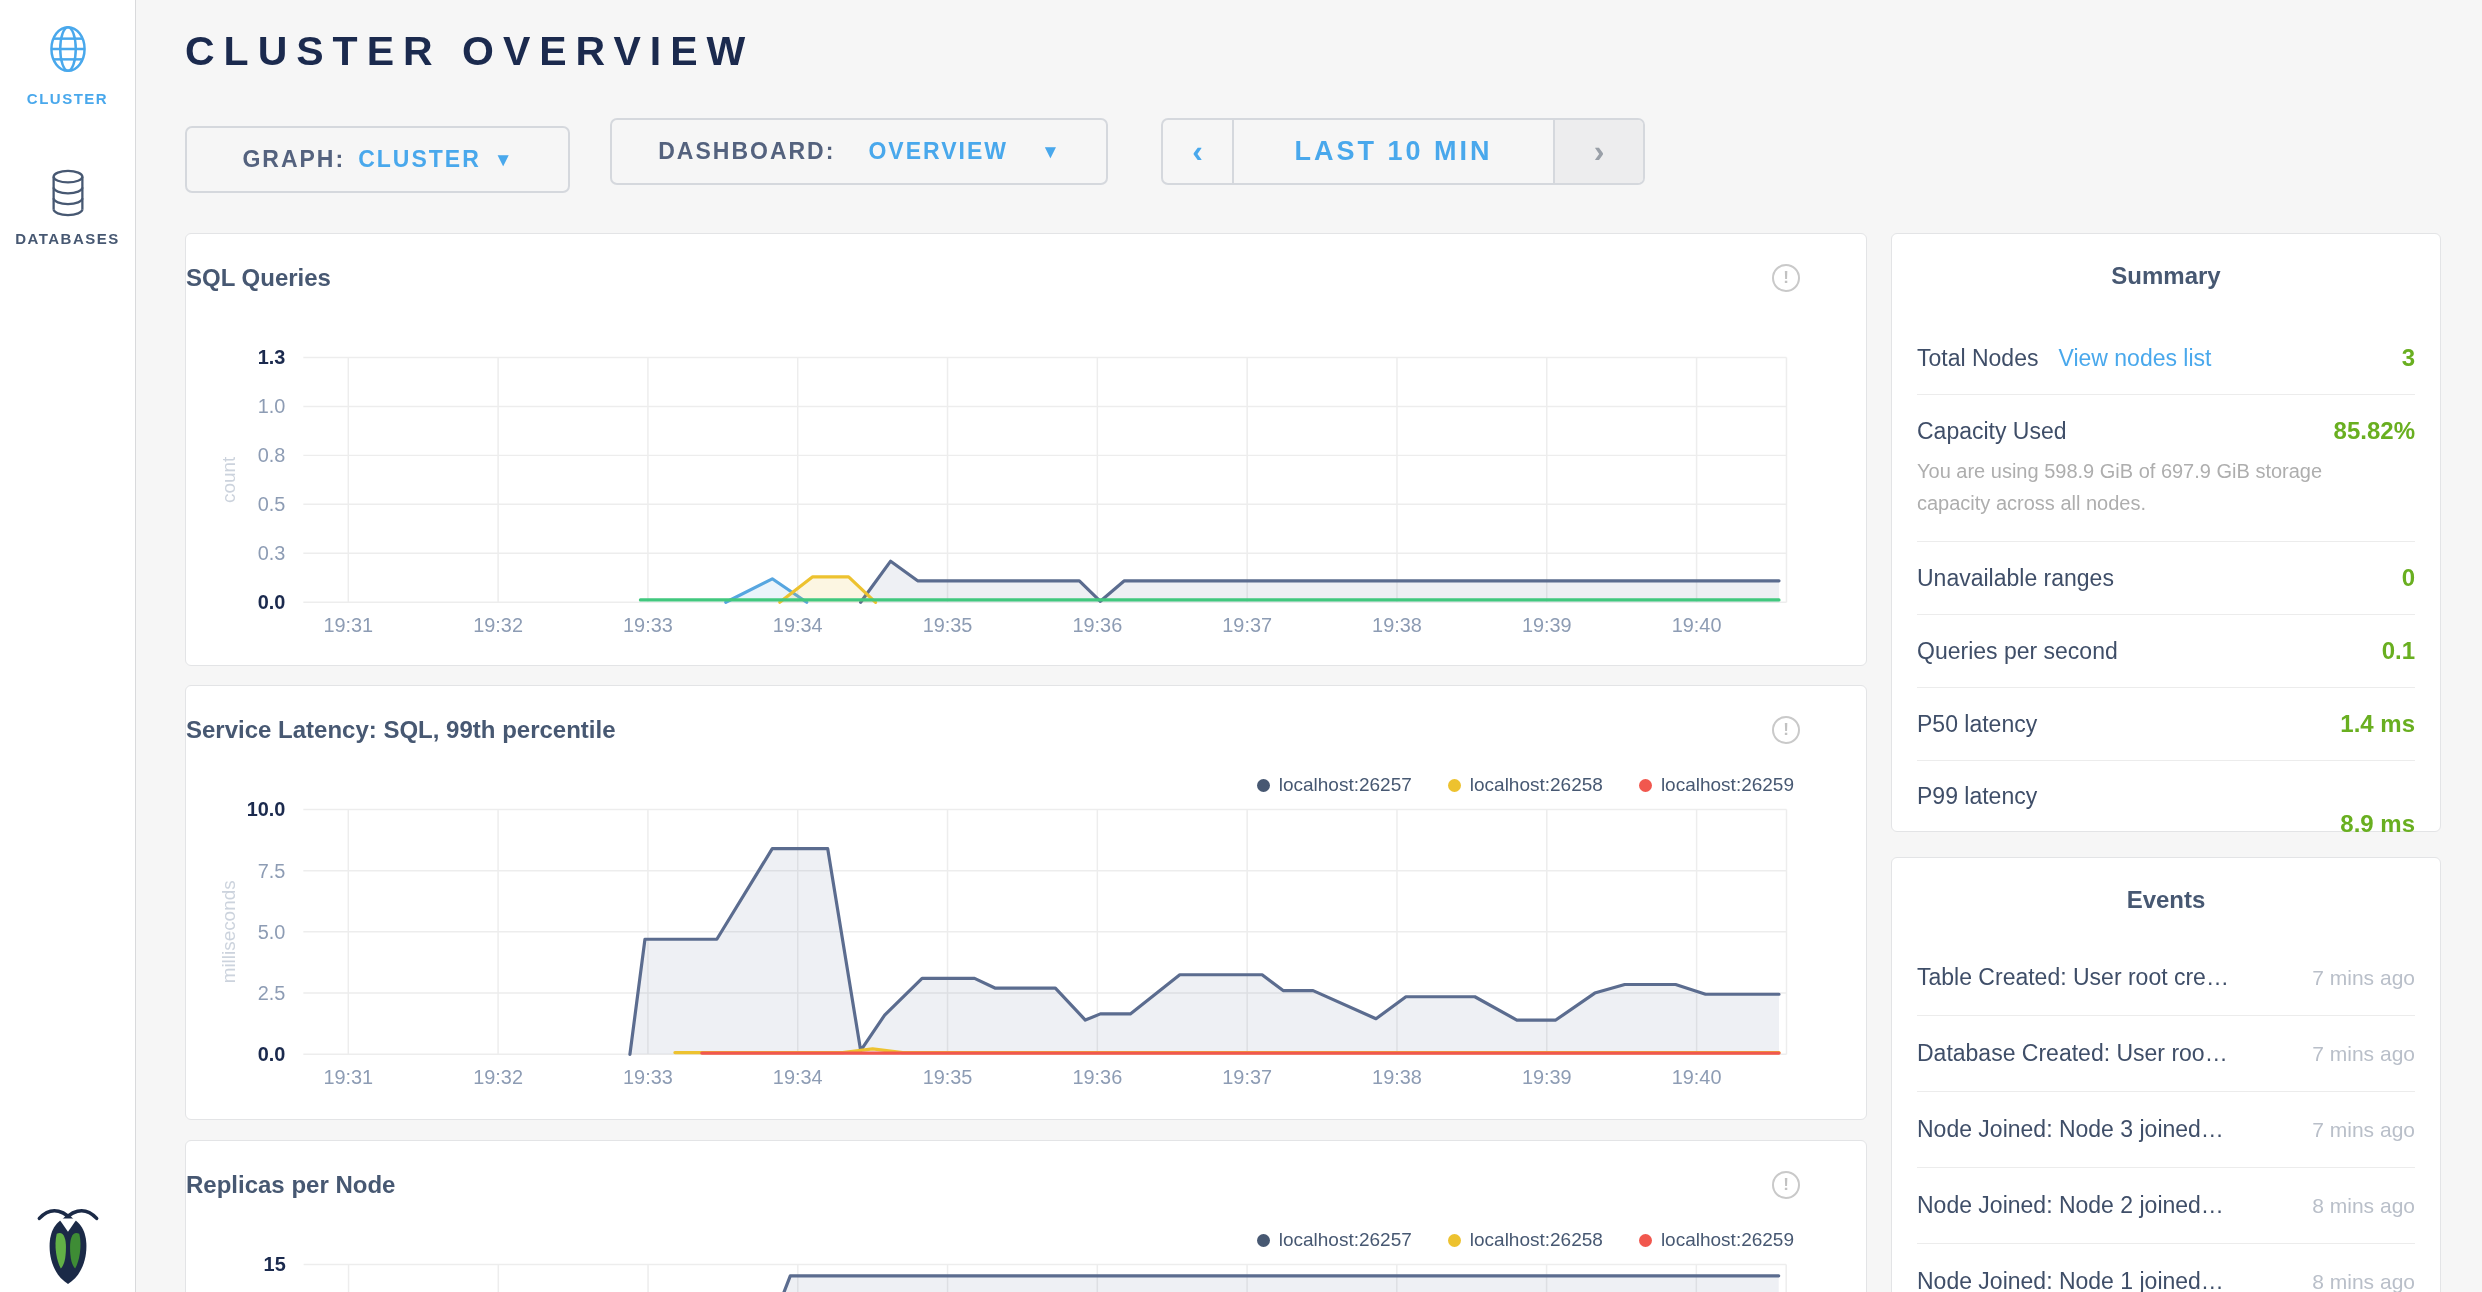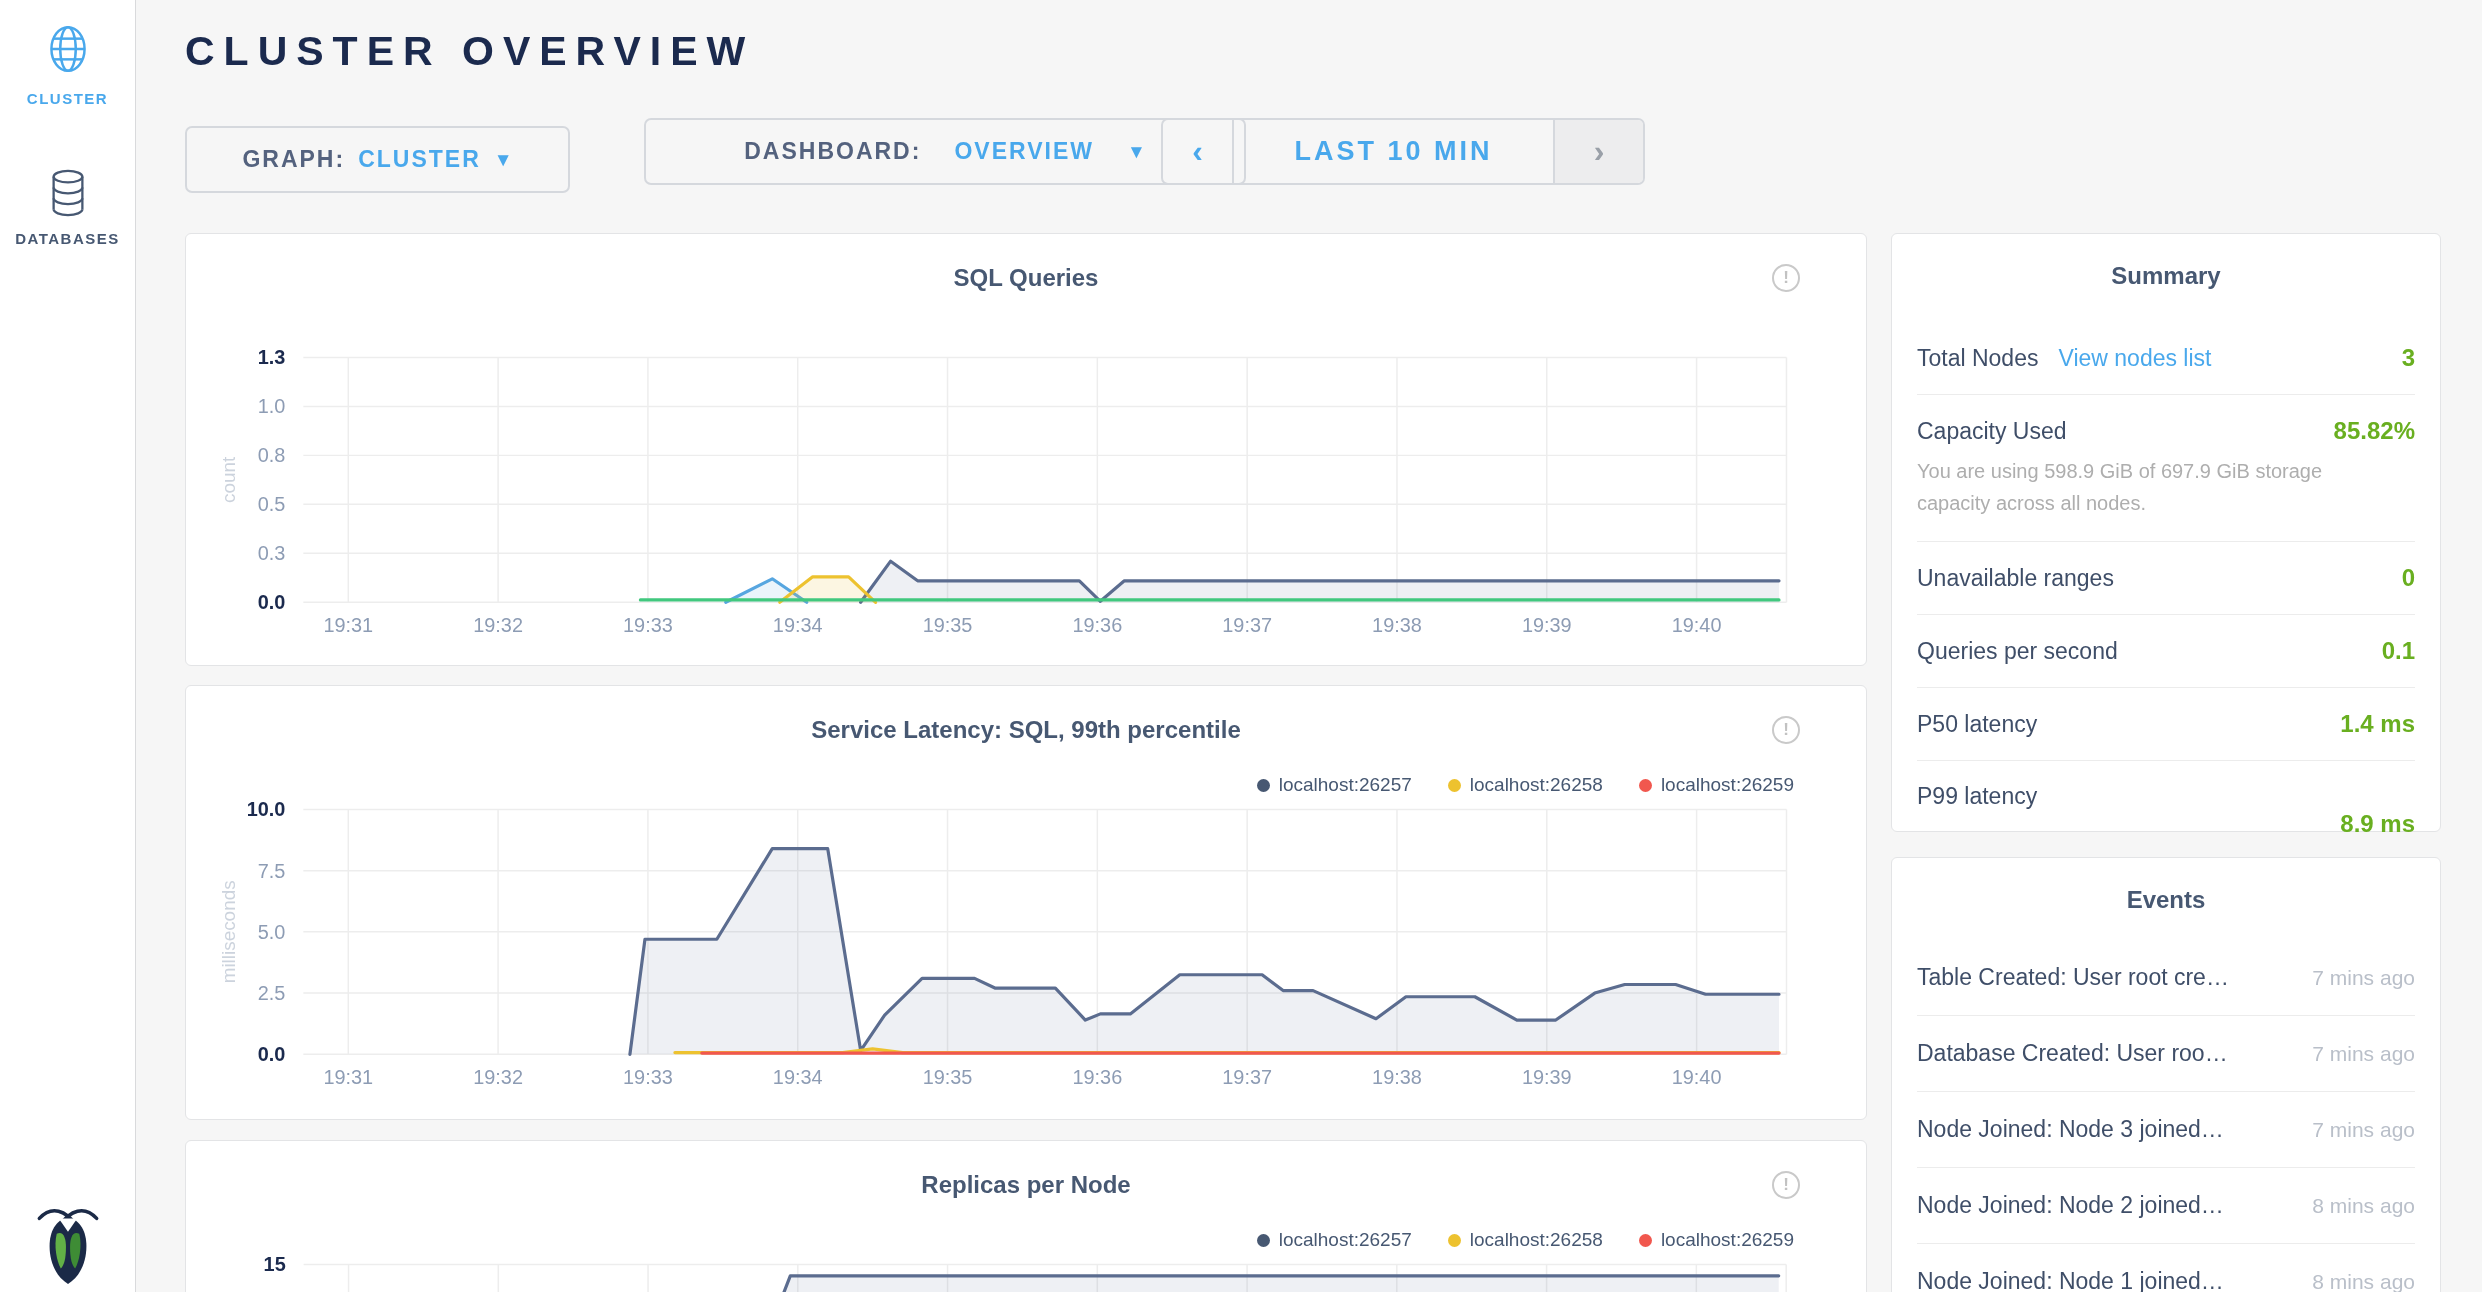--- a/index.html
+++ b/index.html
@@ -32,21 +32,21 @@
     position:absolute; left:185px; top:28px;
     font-size:41px; font-weight:bold; letter-spacing:9px; color:#1b2a4e; white-space:nowrap;
   }
   .dropdown {
     position:absolute; top:118px; height:67px;
     border:2px solid #d5d8dd; border-radius:7px;
     display:flex; align-items:center; justify-content:center; gap:13px;
     font-size:23px; font-weight:bold; letter-spacing:2px; cursor:pointer; background:transparent;
   }
   .dd-graph { left:185px; width:385px;margin-top:8px; }
-  .dd-dashboard { left:644px; width:602px;gap:33px; }
+  .dd-dashboard { left:610px; width:498px;gap:33px; }
   .dd-label { color:#54627e; }
   .dd-value { color:#49a8ec; }
   .dd-caret { color:#49a8ec; font-size:19px; letter-spacing:0; }
   .timenav {
     position:absolute; left:1161px; top:118px; width:484px; height:67px;
     border:2px solid #d5d8dd; border-radius:7px; display:flex; overflow:hidden; background:transparent;
   }
   .tn-btn {
     border:none; background:transparent; cursor:pointer;
     display:flex; align-items:center; justify-content:center;
@@ -61,21 +61,21 @@
 
   
   .card {
     position:absolute; background:#ffffff;
     border:1px solid #e3e4e6; border-radius:6px;
   }
   .chart-card-1 { left:185px; top:233px;  width:1682px; height:433px; }
   .chart-card-2 { left:185px; top:685px;  width:1682px; height:435px; }
   .chart-card-3 { left:185px; top:1140px; width:1682px; height:400px; }
   .chart-title {
-    position:absolute; top:30px; left:0; right:0; text-align:center;
+    position:absolute; top:30px; left:0; right:0; 
     font-size:24px; font-weight:bold; color:#475872;
   }
   .info-btn {
     position:absolute; top:30px; right:66px; width:28px; height:28px;
     border:2px solid #c9c9c9; border-radius:50%;
     color:#c2c2c2; font-size:17px; font-weight:bold; text-align:center; line-height:24px;
     cursor:pointer; background:#fff;
   }
   .legend {
     position:absolute; top:88px; right:72px;

